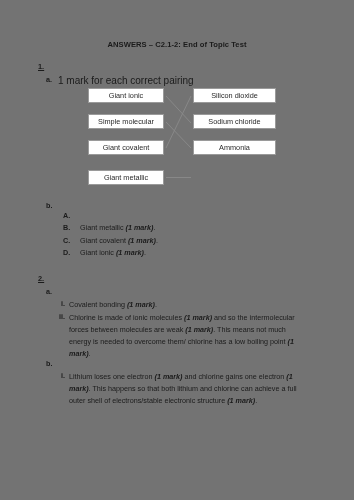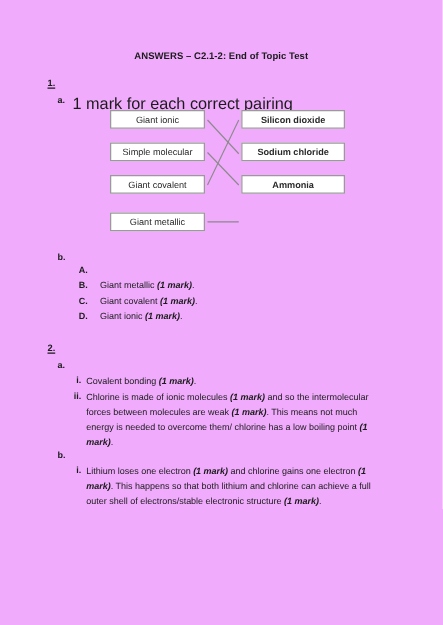--- a/index.html
+++ b/index.html
@@ -13,21 +13,21 @@
     height: 500px;
     overflow: hidden;
     font-family: "Liberation Sans", sans-serif;
     color: #1b1b1b;
     -webkit-font-smoothing: antialiased;
   }
   .page {
     position: relative;
     width: 354px;
     height: 500px;
-    background: #f0abfc;
+    background: #737373;
     box-sizing: border-box;
   }
 
   
   .doc-title {
     position: absolute;
     left: 0;
     top: 40px;
     width: 354px;
     text-align: center;
@@ -43,21 +43,21 @@
     font-weight: bold;
     text-decoration: underline;
   }
   .sublabel {
     position: absolute;
     font-size: 7.2px;
     font-weight: bold;
   }
   .plain-line {
     position: absolute;
-    font-size: 13px;
+    font-size: 10px;
   }
 
   
   .diagram {
     position: absolute;
     left: 0;
     top: 84px;
     width: 354px;
     height: 112px;
   }
@@ -67,21 +67,21 @@
     border: 1px solid #9a9a9a;
     background: #ffffff;
     font-size: 7.3px;
     color: #2a2a2a;
     display: flex;
     align-items: center;
     justify-content: center;
     height: 15px;
   }
   .mbox.left  { left: 88px;  width: 76px; }
-  .mbox.right { left: 193px; width: 83px; font-weight: bold; }
+  .mbox.right { left: 193px; width: 83px; }
   .r0 { top: 4px; }
   .r1 { top: 30px; }
   .r2 { top: 56px; }
   .r3 { top: 86px; }
   .conn-layer {
     position: absolute;
     left: 0; top: 0;
     width: 354px;
     height: 112px;
     pointer-events: none;

